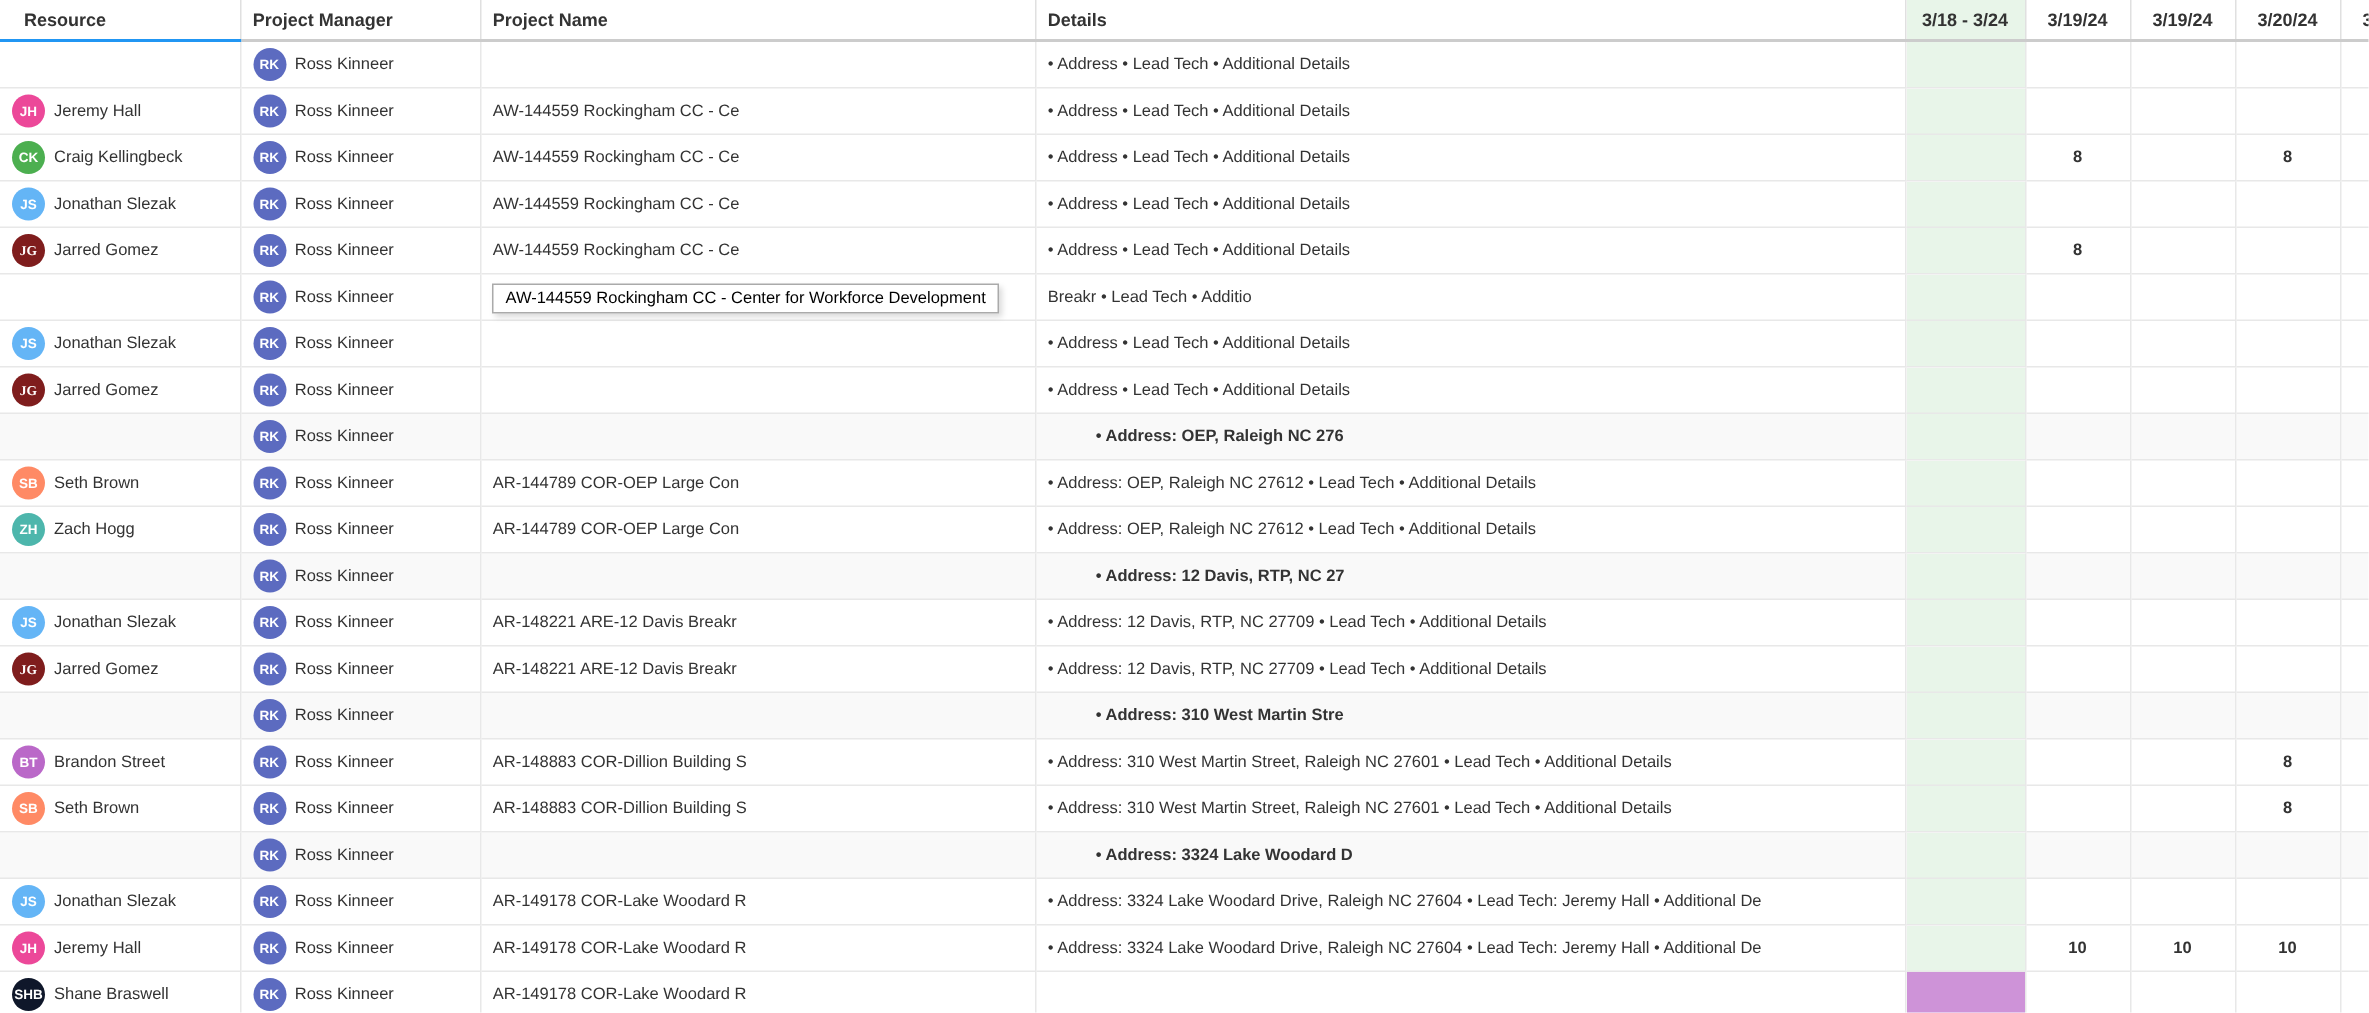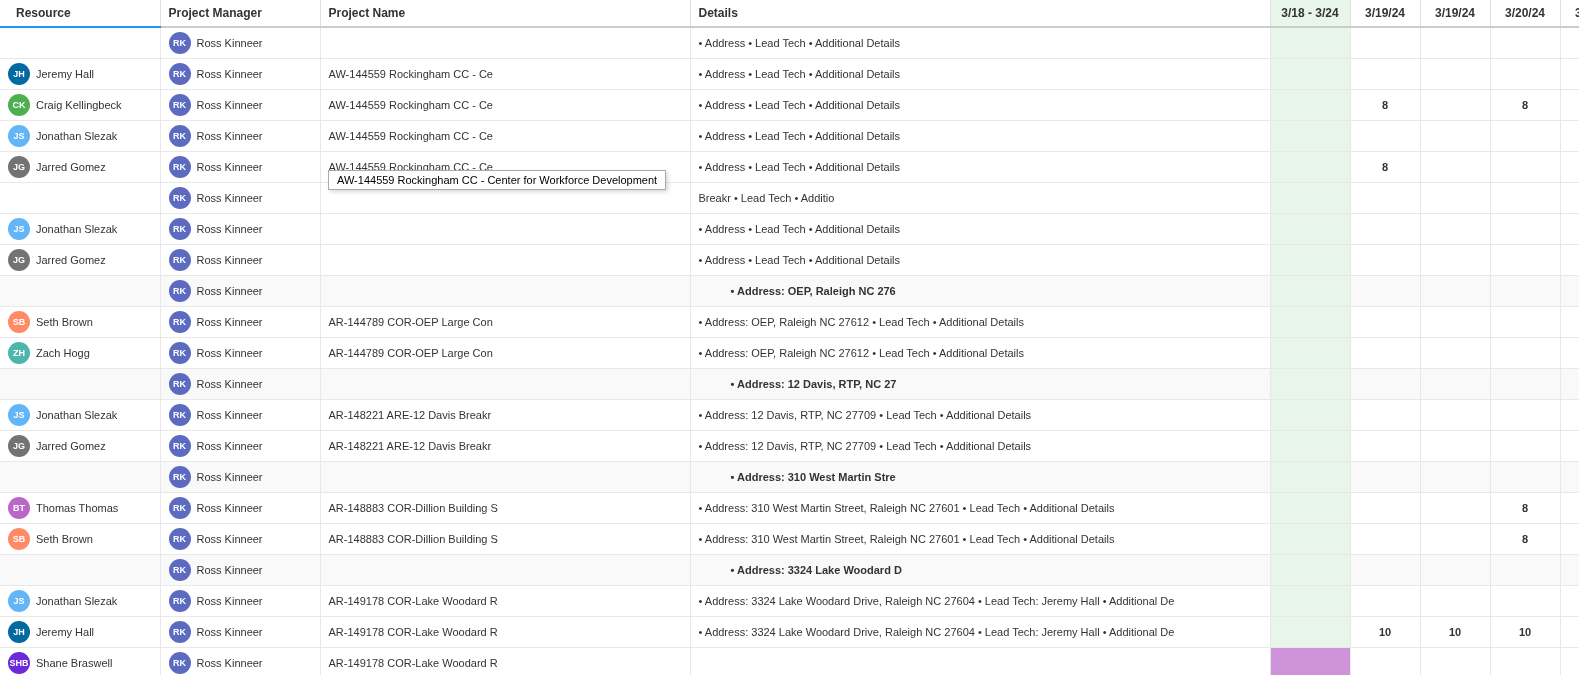--- a/index.html
+++ b/index.html
@@ -75,28 +75,28 @@
       border-radius: 50%;
       display: flex;
       align-items: center;
       justify-content: center;
       font-size: 9px;
       font-weight: bold;
       color: #fff;
       flex-shrink: 0;
     }
 
-    .avatar-JH { background: #0369a1; }
+    .avatar-JH { background: #ec4899; }
     .avatar-CK { background: #4caf50; }
     .avatar-JS { background: #64b5f6; }
-    .avatar-JG { background: #737373; }
+    .avatar-JG { background: #7f1d1d; font-family: Liberation Serif, serif; }
     .avatar-SB { background: #ff8a65; }
     .avatar-ZH { background: #4db6ac; }
     .avatar-BT { background: #ba68c8; }
-    .avatar-SHB { background: #6d28d9; }
+    .avatar-SHB { background: #0f172a; }
 
     .avatar-pm {
       width: 22px;
       height: 22px;
       border-radius: 50%;
       background: #5c6bc0;
       display: flex;
       align-items: center;
       justify-content: center;
       font-size: 9px;
@@ -460,21 +460,21 @@
           <td class="date-cell shaded-range"></td>
           <td class="date-cell"></td>
           <td class="date-cell"></td>
           <td class="date-cell"></td>
           <td class="date-cell"></td>
         </tr>
         <tr>
           <td>
             <div class="resource-cell">
               <div class="avatar avatar-BT">BT</div>
-              <span>Thomas Thomas</span>
+              <span>Brandon Street</span>
             </div>
           </td>
           <td>
             <div class="resource-cell">
               <div class="avatar-pm">RK</div>
               <span>Ross Kinneer</span>
             </div>
           </td>
           <td>AR-148883 COR-Dillion Building S</td>
           <td>• Address: 310 West Martin Street, Raleigh NC 27601 • Lead Tech • Additional Details</td>
@@ -580,16 +580,16 @@
           <td></td>
           <td class="date-cell purple-cell shaded-range" style="background: rgb(206, 147, 216);"></td>
           <td class="date-cell"></td>
           <td class="date-cell"></td>
           <td class="date-cell"></td>
           <td class="date-cell"></td>
         </tr>
       </tbody>
   </table>
 
-  <div class="tooltip-box" id="tooltip-box" style="left: 328px; top: 170px;">
+  <div class="tooltip-box" id="tooltip-box" style="left: 328px; top: 189px;">
     <span>AW-144559 Rockingham CC - Center for Workforce Development</span>
   </div>
 </div>
 
 </body></html>

